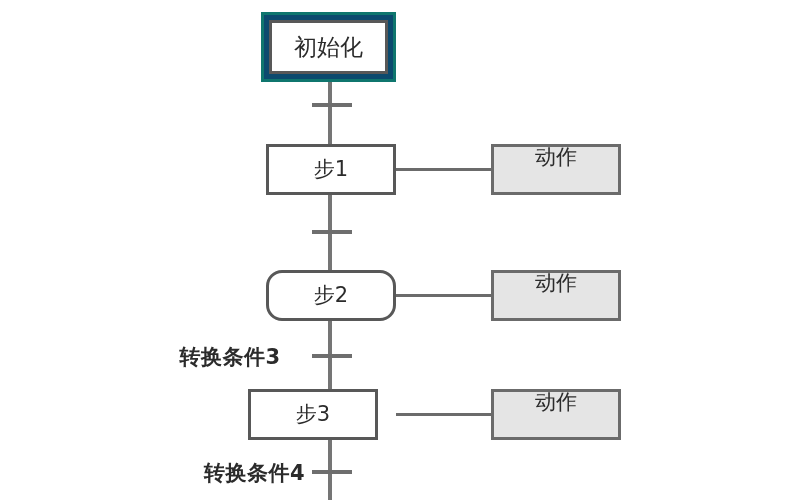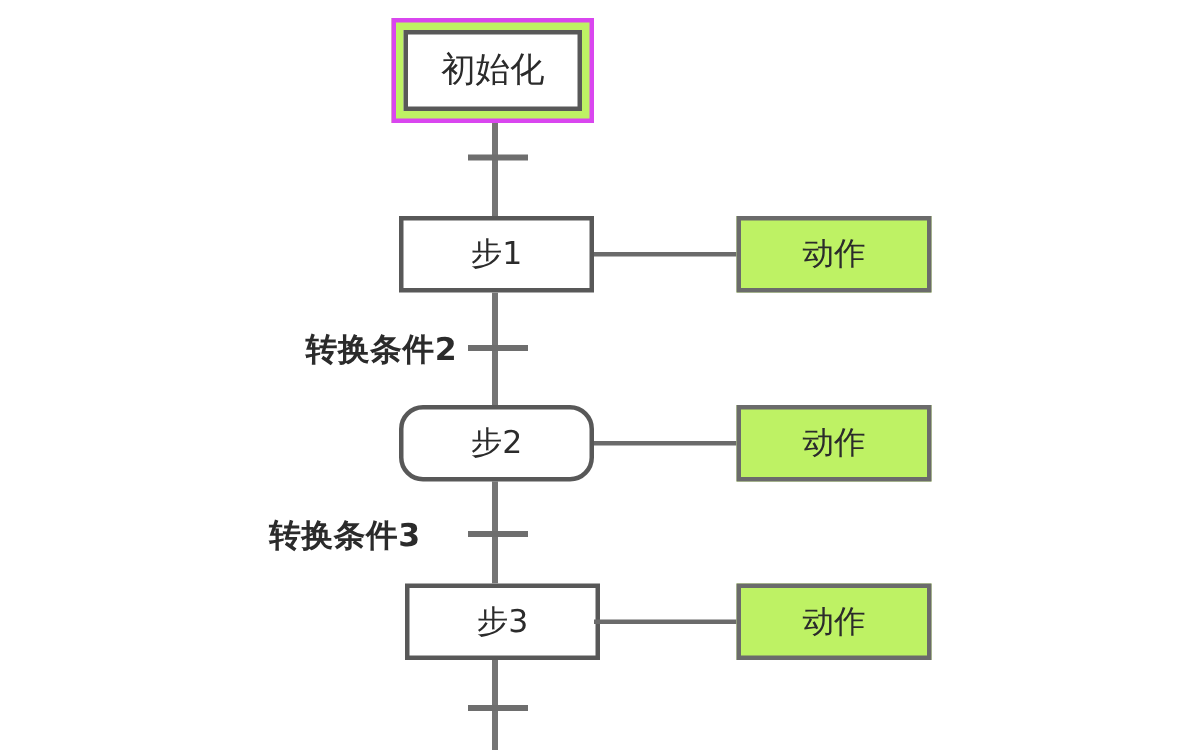--- a/index.html
+++ b/index.html
@@ -60,22 +60,22 @@
     font-size: 21px;
     color: #2b2b2b;
     white-space: nowrap;
     line-height: 1;
   }
 
   
   .init-outer {
     position: absolute;
     box-sizing: border-box;
-    border: 3px solid #d946ef;
-    background: #bef264;
+    border: 3px solid #0f766e;
+    background: #0c4a6e;
     padding: 5px;
   }
   .init-inner {
     box-sizing: border-box;
     width: 100%;
     height: 100%;
     border: 3px solid #585858;
     background: #ffffff;
     display: flex;
     align-items: center;
@@ -86,23 +86,22 @@
     color: #2b2b2b;
     white-space: nowrap;
     line-height: 1;
   }
 
   
   .action-box {
     position: absolute;
     box-sizing: border-box;
     border: 3px solid #6b6b6b;
-    background: #bef264;
+    background: #e5e5e5;
     display: flex;
-    align-items: center;
     justify-content: center;
   }
   .action-box .lbl {
     font-size: 21px;
     color: #2b2b2b;
     white-space: nowrap;
     line-height: 1;
   }
 
   
@@ -132,36 +131,36 @@
 
   <div class="step-box" style="left:266px; top:144px; width:130px; height:51px;">
     <span class="lbl">步1</span>
   </div>
   <div class="connector" style="left:396px; top:168px; width:95px;"></div>
   <div class="action-box" style="left:491px; top:144px; width:130px; height:51px;">
     <span class="lbl">动作</span>
   </div>
 
   <div class="tick" style="left:312px; top:230px; width:40px;"></div>
-  <div class="cond-label" style="left:155px; top:223px; width:150px;">转换条件2</div>
 
   <div class="step-box" style="left:266px; top:270px; width:130px; height:51px;border-radius:16px;">
     <span class="lbl">步2</span>
   </div>
   <div class="connector" style="left:396px; top:294px; width:95px;"></div>
   <div class="action-box" style="left:491px; top:270px; width:130px; height:51px;">
     <span class="lbl">动作</span>
   </div>
 
   <div class="tick" style="left:312px; top:354px; width:40px;"></div>
   <div class="cond-label" style="left:155px; top:347px; width:150px;text-align:center;">转换条件3</div>
 
-  <div class="step-box" style="left:270px; top:389px; width:130px; height:51px;text-align:right;">
+  <div class="step-box" style="left:248px; top:389px; width:130px; height:51px;text-align:right;">
     <span class="lbl">步3</span>
   </div>
   <div class="connector" style="left:396px; top:413px; width:95px;"></div>
   <div class="action-box" style="left:491px; top:389px; width:130px; height:51px;">
     <span class="lbl">动作</span>
   </div>
 
   <div class="tick" style="left:312px; top:470px; width:40px;"></div>
+  <div class="cond-label" style="left:155px; top:463px; width:150px;">转换条件4</div>
 
 </div>
 
 </body></html>

